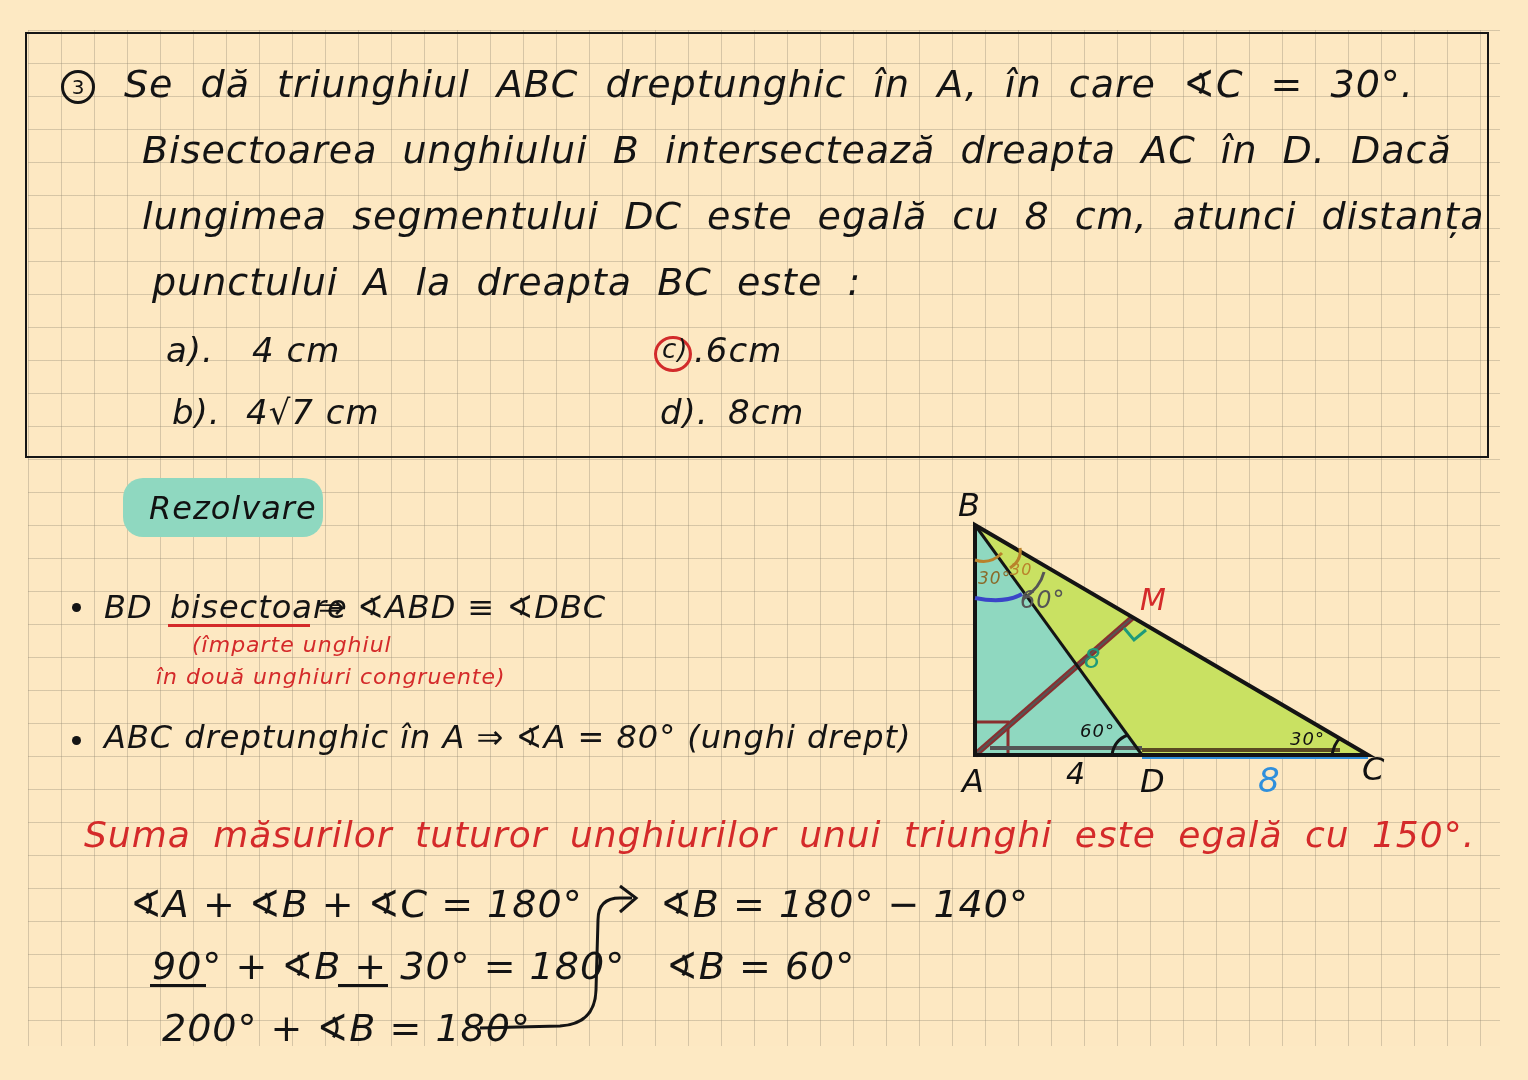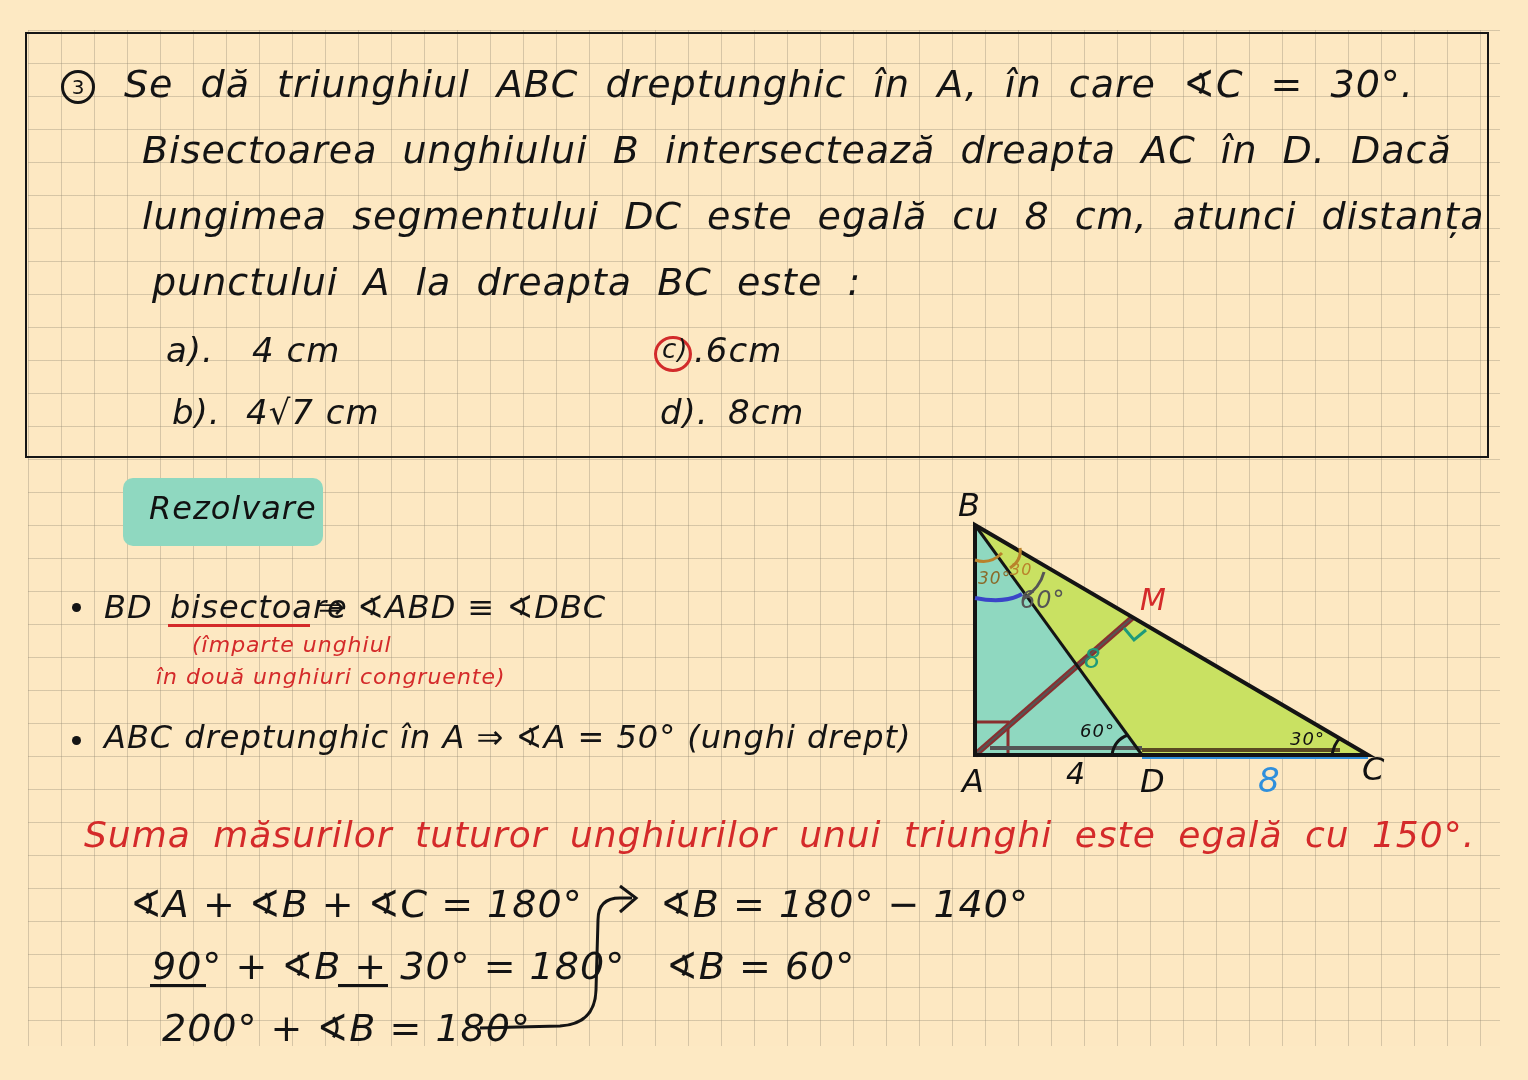--- a/index.html
+++ b/index.html
@@ -33,22 +33,22 @@
     position:absolute; left:61px; top:70px; width:34px; height:34px;
     border:3px solid #141414; border-radius:50%; box-sizing:border-box;
     font-size:20px; text-align:center; line-height:28px; font-style:normal;
   }
   .opt { font-size:34px; color:#141414; }
   .opt-c-circle {
     position:absolute; left:654px; top:336px; width:38px; height:36px;
     border:3px solid #d22b2b; border-radius:50%; box-sizing:border-box;
   }
   .rez-badge {
-    position:absolute; left:123px; top:478px; width:200px; height:68px;
-    background:#8fd8c0; border-radius:10px;
+    position:absolute; left:123px; top:478px; width:200px; height:59px;
+    background:#8fd8c0; border-radius:20px;
     font-size:32px; line-height:60px; text-indent:26px;
   }
   .bullet { font-size:32px; color:#141414; }
   .dot {
     position:absolute; width:9px; height:9px; border-radius:50%; background:#141414;
   }
   .red { color:#d42a2a; }
   .note { font-size:22px; }
   .underline-red { position:absolute; height:3px; background:#d42a2a; }
   .eq { font-size:38px; color:#141414; }
@@ -90,21 +90,21 @@
 
 <div class="dot" style="left:72px; top:603px;"></div>
 <span class="hand bullet" style="left:104px; top:588px;">BD</span>
 <span class="hand bullet" style="left:170px; top:588px;">bisectoare</span>
 <div class="underline-red" style="left:168px; top:624px; width:142px;"></div>
 <span class="hand bullet" style="left:318px; top:588px;">⇒ ∢ABD ≡ ∢DBC</span>
 <span class="hand note red" style="left:156px; top:632px;margin-left:36px;">(împarte unghiul</span>
 <span class="hand note red" style="left:156px; top:664px;">în două unghiuri congruente)</span>
 
 <div class="dot" style="left:72px; top:736px;"></div>
-<span class="hand bullet" style="left:104px; top:718px;">ABC dreptunghic în A ⇒ ∢A = 50° (unghi drept)</span>
+<span class="hand bullet" style="left:104px; top:718px;">ABC dreptunghic în A ⇒ ∢A = 80° (unghi drept)</span>
 
 <span class="hand red" style="left:84px; top:814px; font-size:36px; word-spacing:10px;">Suma măsurilor tuturor unghiurilor unui triunghi este egală cu 150°.</span>
 
 <span class="hand eq" style="left:130px; top:882px;">∢A + ∢B + ∢C = 180°</span>
 <span class="hand eq" style="left:152px; top:944px;">90° + ∢B + 30° = 180°</span>
 <div class="uline" style="left:150px; top:984px; width:56px;"></div>
 <div class="uline" style="left:338px; top:984px; width:50px;"></div>
 <span class="hand eq" style="left:162px; top:1006px;">200° + ∢B = 180°</span>
 
 <svg width="1528" height="1080" style="left:0;top:0;">

